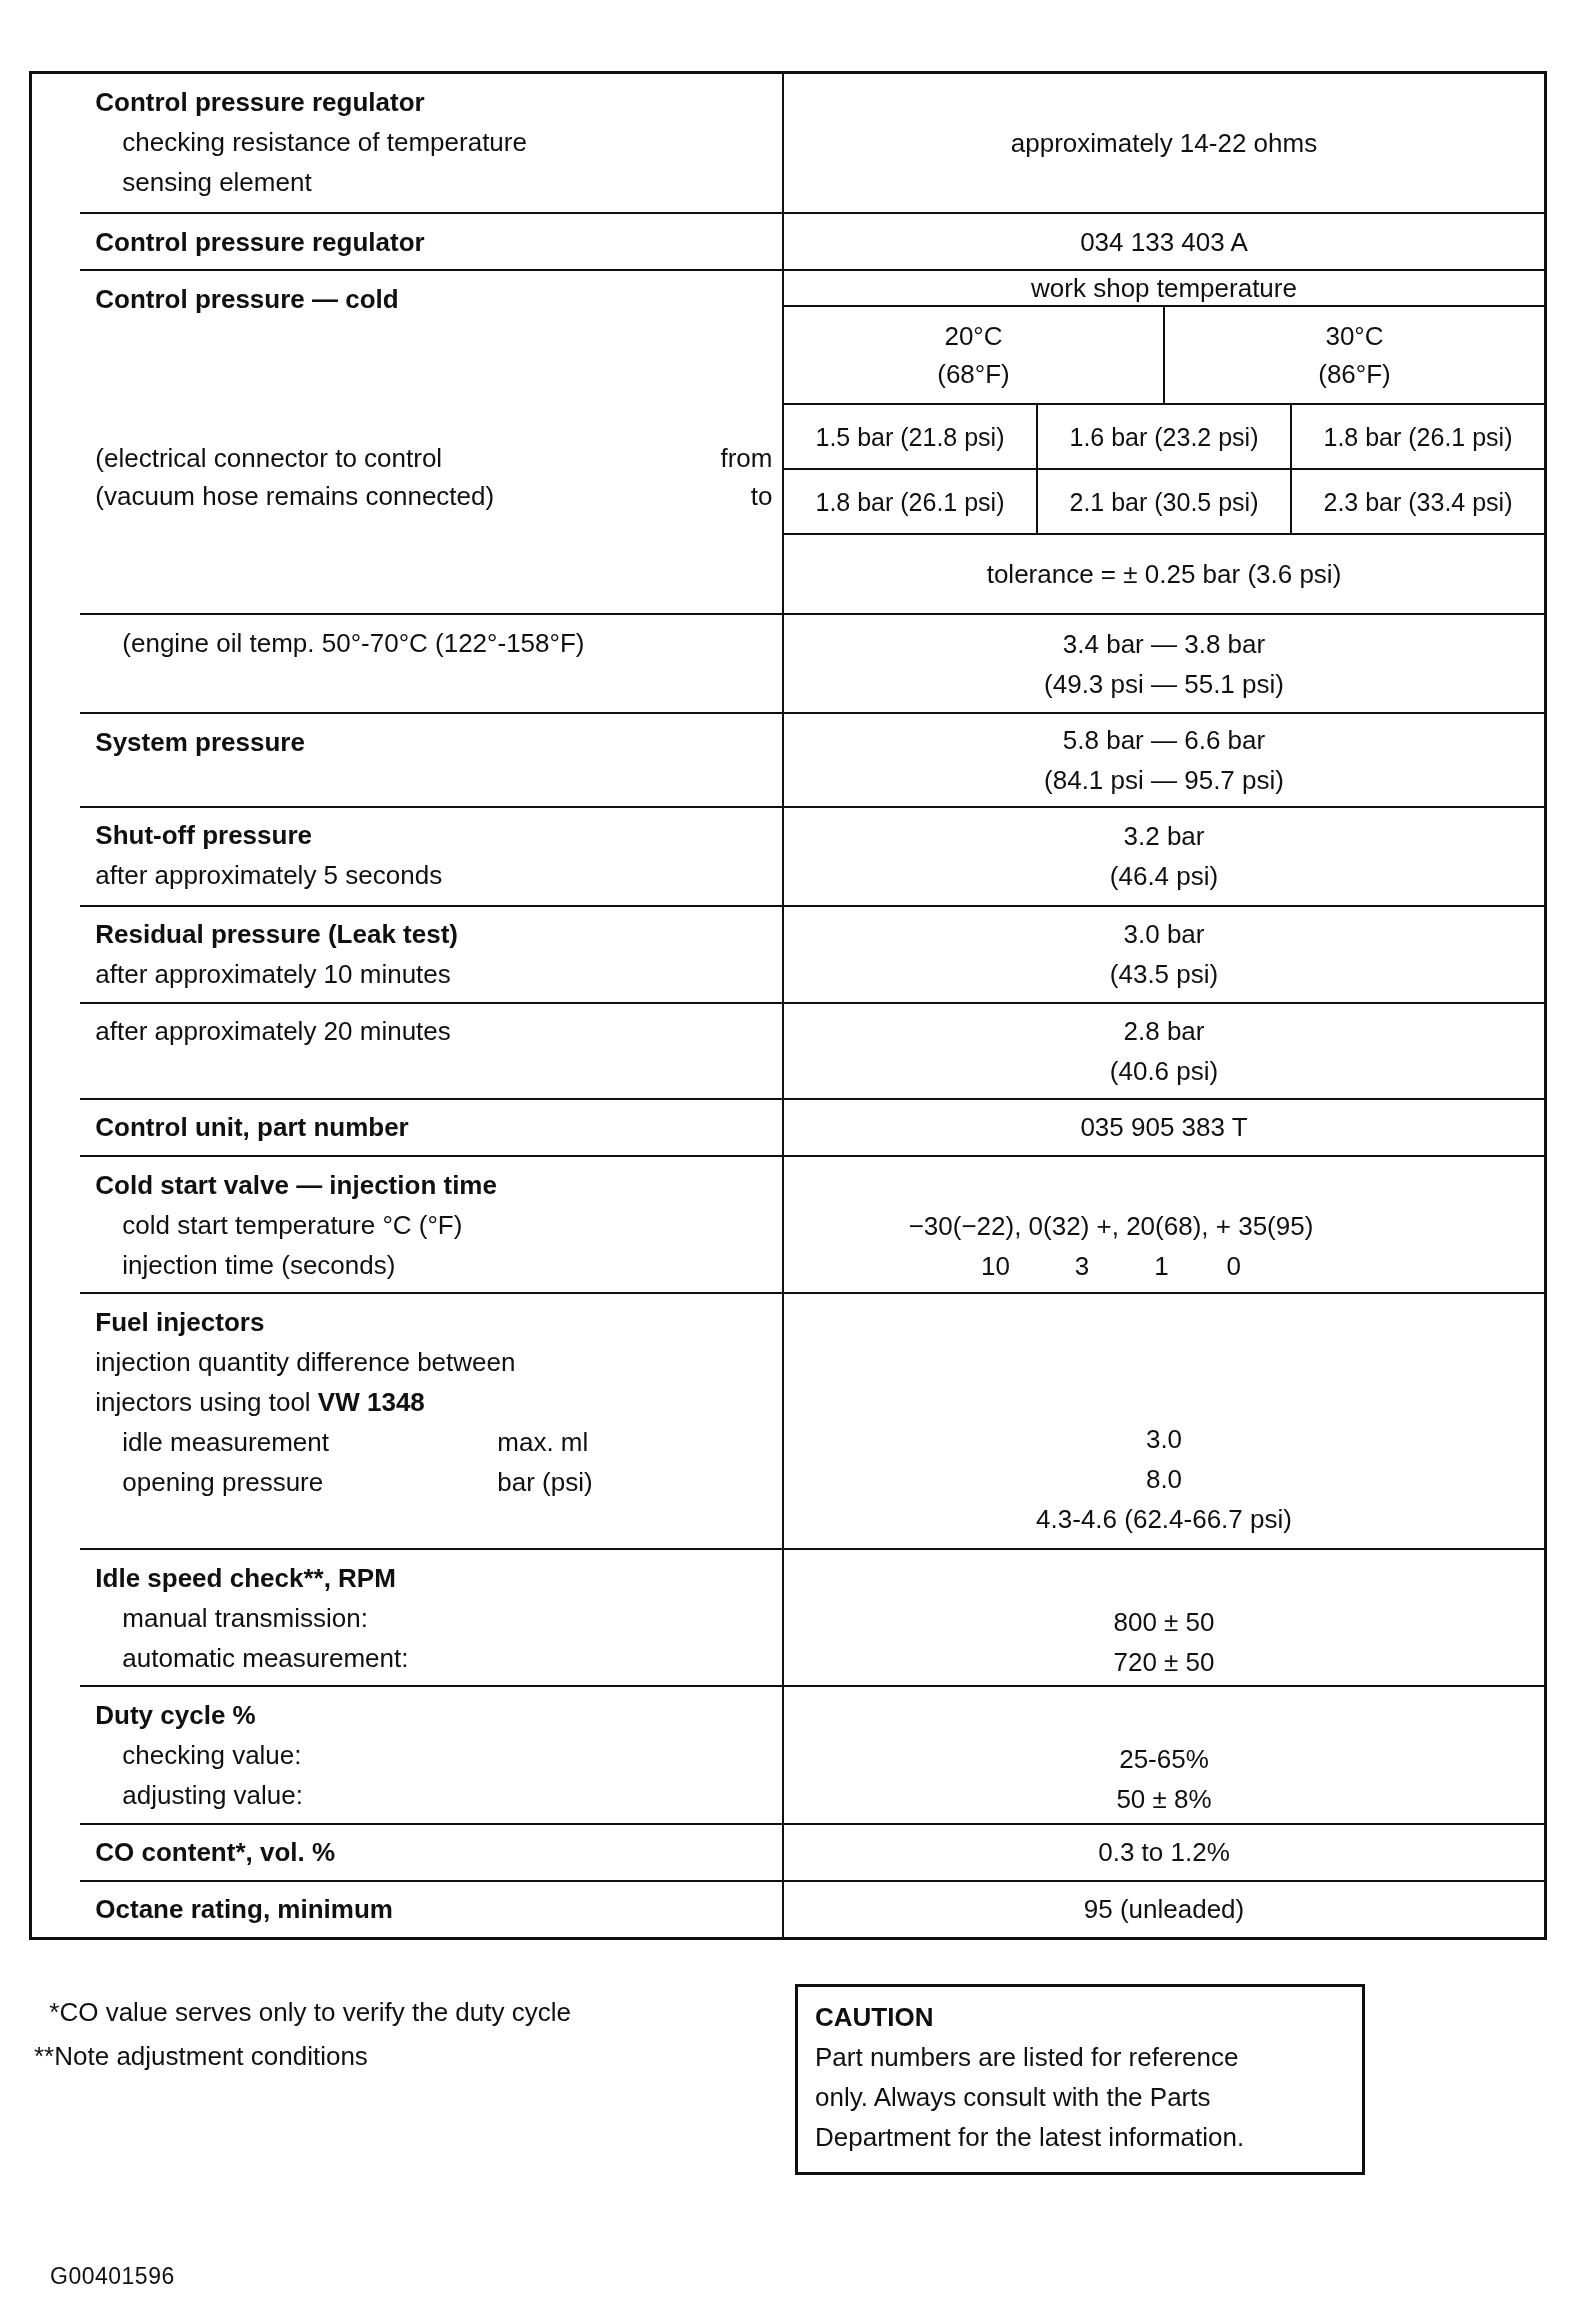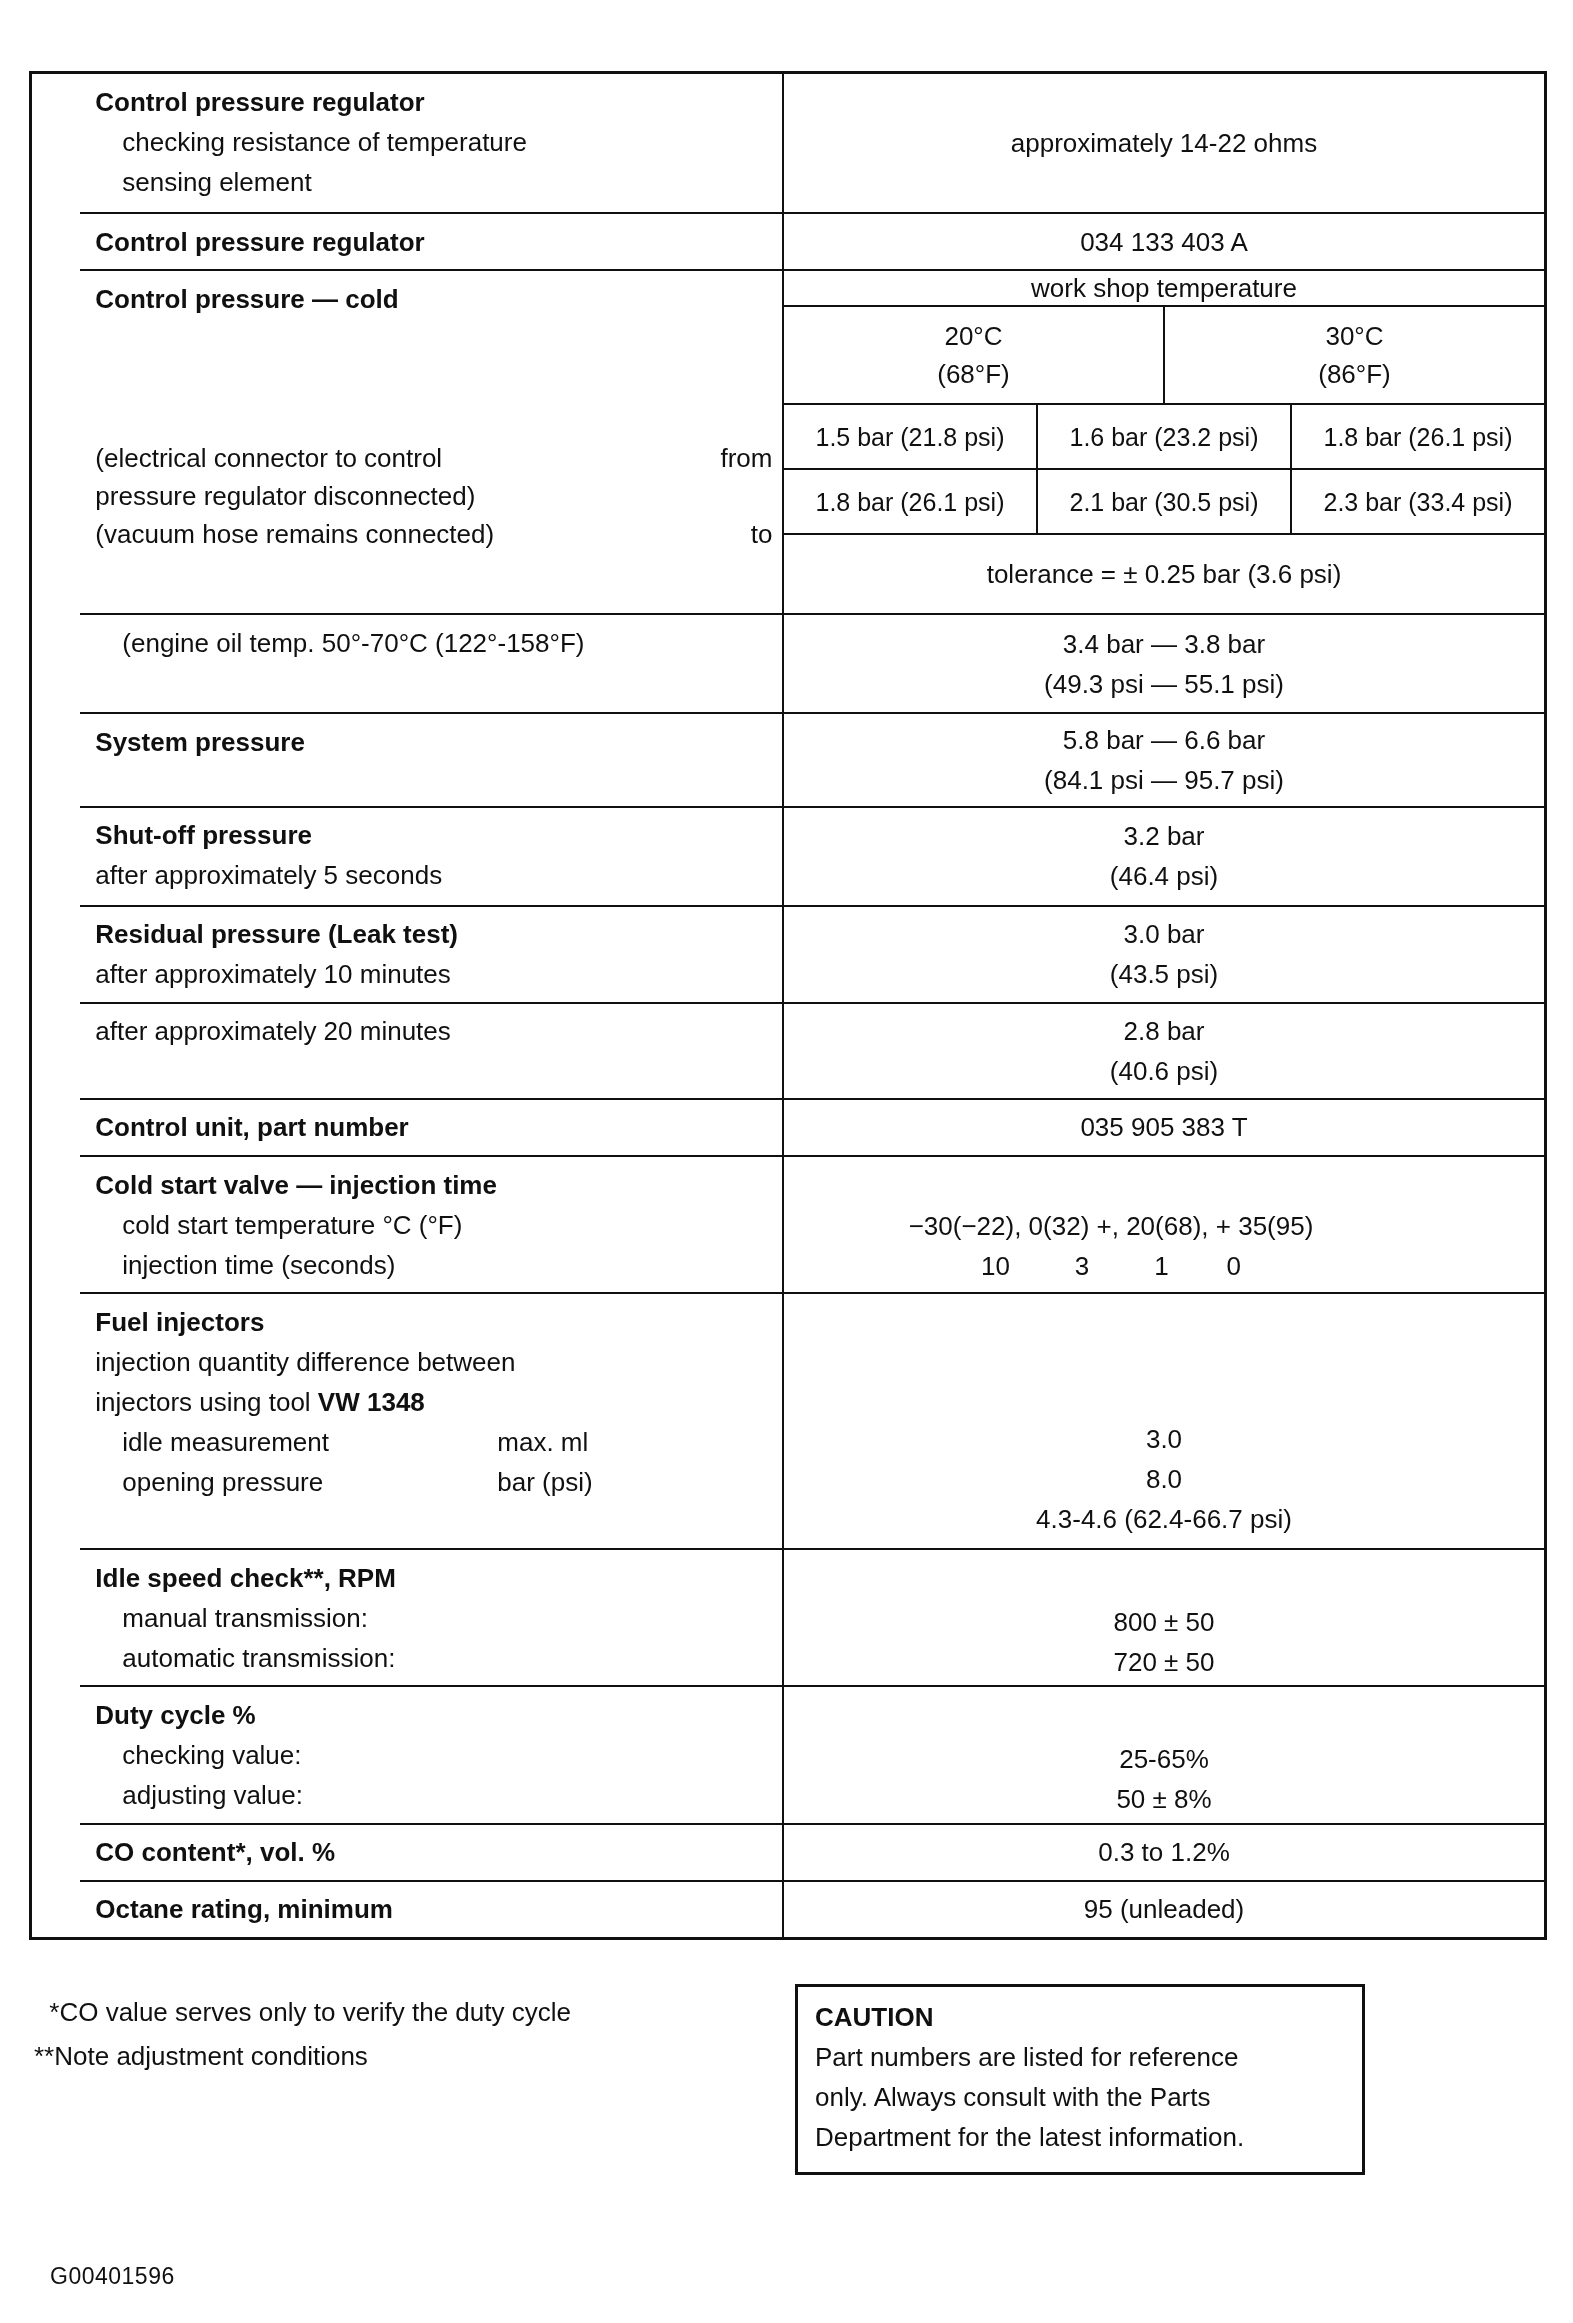--- a/index.html
+++ b/index.html
@@ -72,23 +72,20 @@
 
   <div class="row" style="min-height:344px">
     <div class="cell-l cold-left">
       <div class="bold">Control pressure — cold</div>
       <div class="cold-notes">
         <div class="note-line">
           <span>(electrical connector to control</span>
           <span>from</span>
         </div>
         <div class="note-line">
-          <span>pressure regulator disconnected)</span>
-        </div>
-        <div class="note-line">
           <span>(vacuum hose remains connected)</span>
           <span>to</span>
         </div>
       </div>
     </div>
     <div class="cold-right">
       <div class="c-ws">work shop temperature</div>
       <div class="c-temps">
         <div class="c-temp">
           <div>20°C</div>
@@ -206,21 +203,21 @@
       <div>3.0</div>
       <div>8.0</div>
       <div>4.3-4.6 (62.4-66.7 psi)</div>
     </div>
   </div>
 
   <div class="row" style="min-height:132px">
     <div class="cell-l">
       <div class="bold">Idle speed check**, RPM</div>
       <div class="sub">manual transmission:</div>
-      <div class="sub">automatic transmission:</div>
+      <div class="sub">automatic measurement:</div>
     </div>
     <div class="cell-r" style="justify-content:flex-end;padding-bottom:3.8px">
       <div>800 ± 50</div>
       <div>720 ± 50</div>
     </div>
   </div>
 
   <div class="row" style="min-height:134px">
     <div class="cell-l">
       <div class="bold">Duty cycle %</div>

